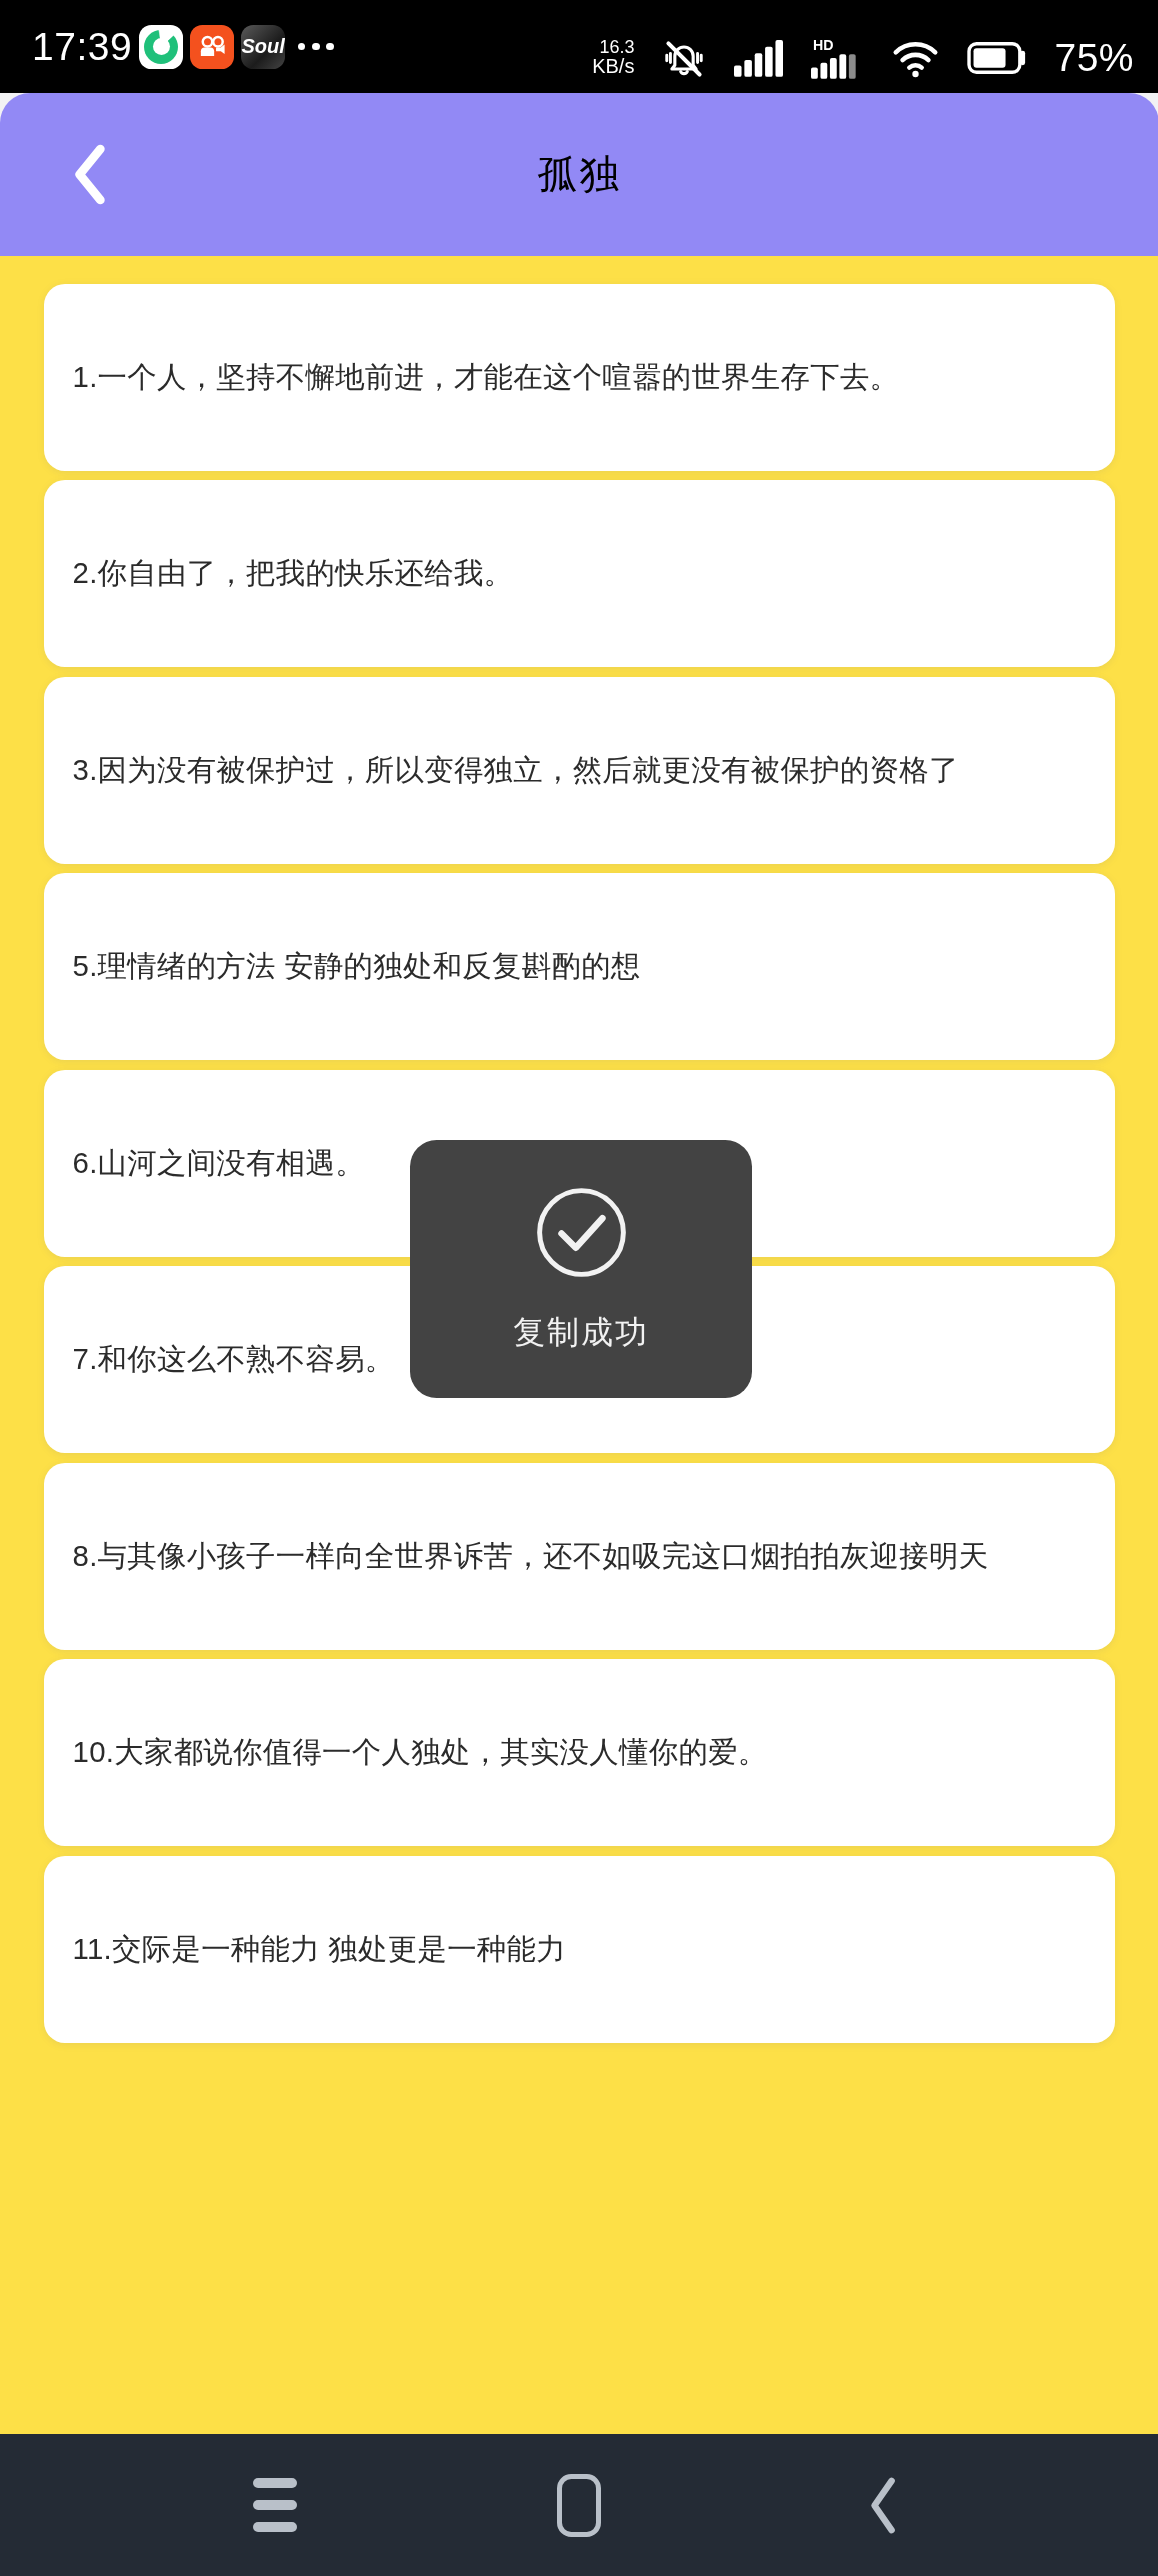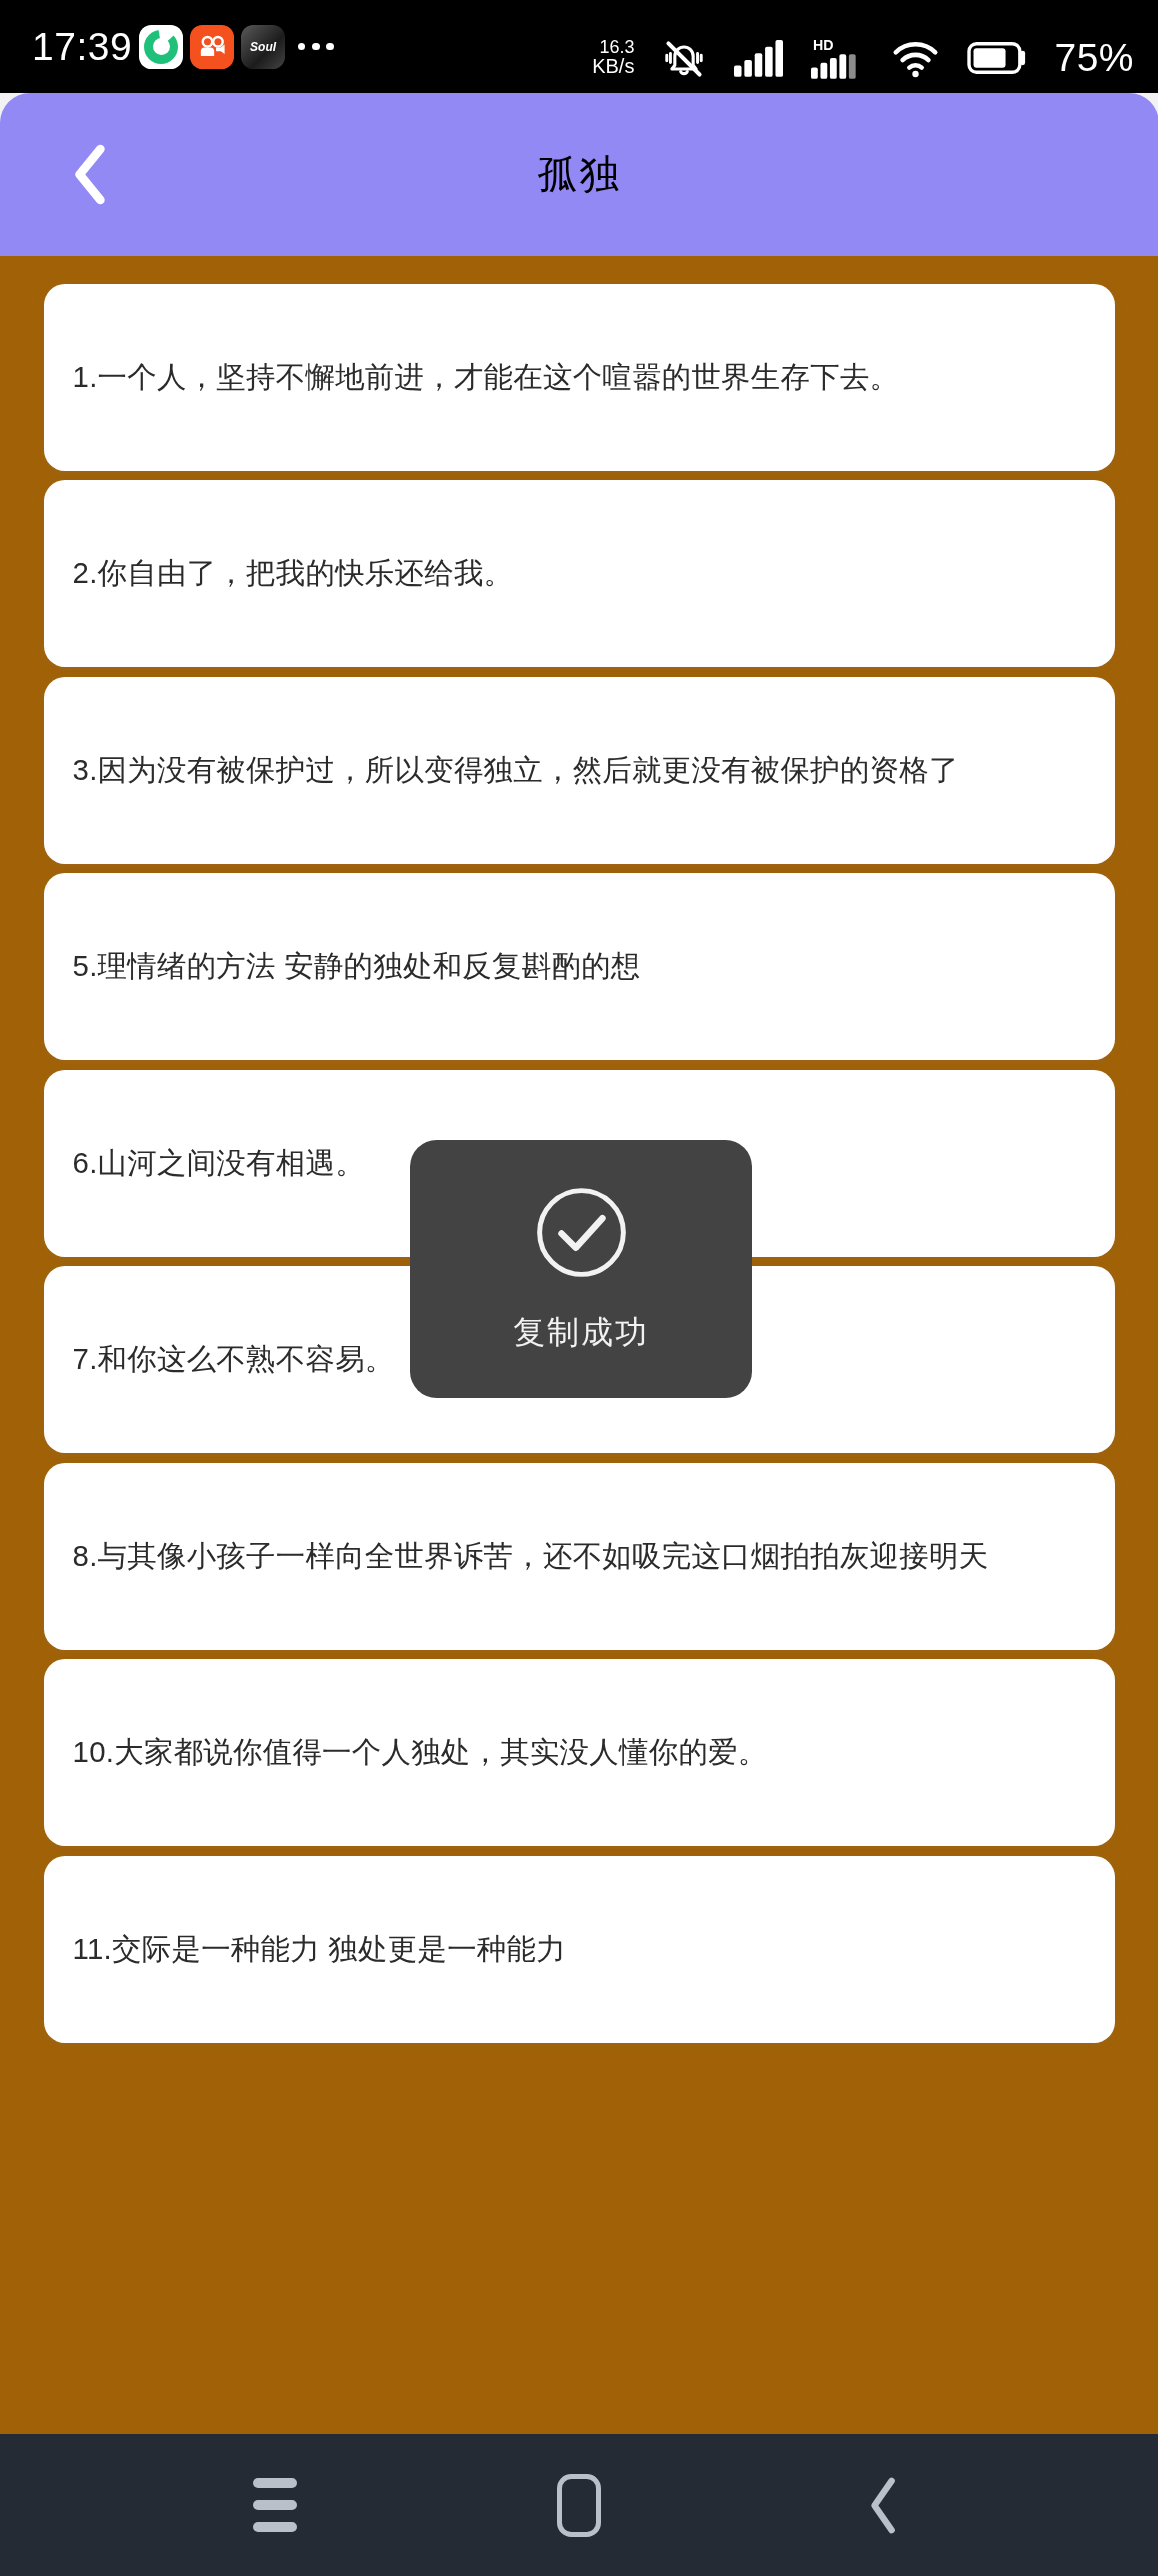--- a/index.html
+++ b/index.html
@@ -33,21 +33,21 @@
     background:
       conic-gradient(from 200deg,#1fc07a 0deg,#1fc07a 150deg,#ffffff 155deg,#ffffff 205deg,#1fc07a 210deg,#1fc07a 360deg);
     position:relative;
   }
   .ic-green .swirl::after{
     content:""; position:absolute; inset:8.5px; border-radius:50%;
     background:#ffffff;
   }
   .ic-orange{ background:#f4511e; }
   .ic-soul{ background:linear-gradient(135deg,#5a5a5a,#1c1c1c 60%,#444); }
-  .ic-soul span{ color:#fff; font-size:12px; font-style:italic; font-weight:700; }
+  .ic-soul span{ color:#fff; font-size:20px; font-style:italic; font-weight:700; }
   .sb-dots{ display:flex; gap:6.6px; align-items:center; margin-left:5.7px; }
   .sb-dots i{ width:7.6px;height:7.6px;border-radius:50%;background:#fff;display:block; }
 
   .sb-spacer{ flex:1; }
   .sb-right{ display:flex; align-items:center; gap:28px;margin-top:22px; }
   .sb-netspeed{
     font-size:18px; line-height:1.05; text-align:right; font-weight:400;
   }
   .sb-netspeed .l2{ font-size:20px;text-align:center; }
 
@@ -68,21 +68,21 @@
   }
   .appbar-title{
     width:100%; text-align:center;
     color:#000000; font-size:40px; font-weight:400; letter-spacing:1.9px;
   }
 
   
   .list{
     position:absolute; top:256px; left:0;
     width:1159px; height:2178px;
-    background:#a16207;
+    background:#fde047;
     padding:27.5px 44px 0 44px;
     overflow:hidden;
   }
   .card{
     width:1071px;
     min-height:187px;
     background:#ffffff;
     border-radius:21px;
     box-shadow:0 1.9px 7.6px rgba(120,120,130,0.13);
     margin-bottom:9.5px;

